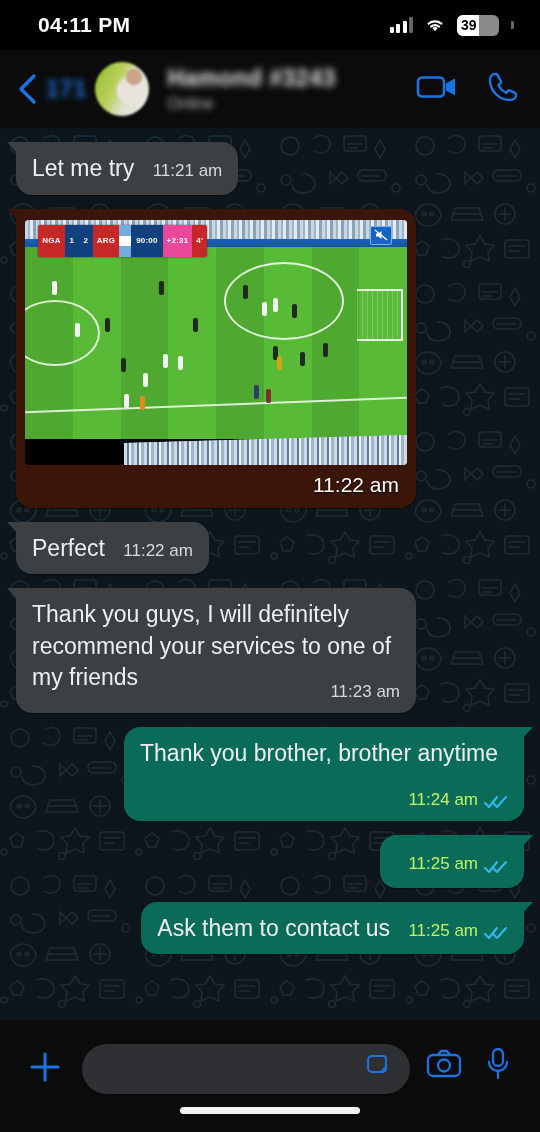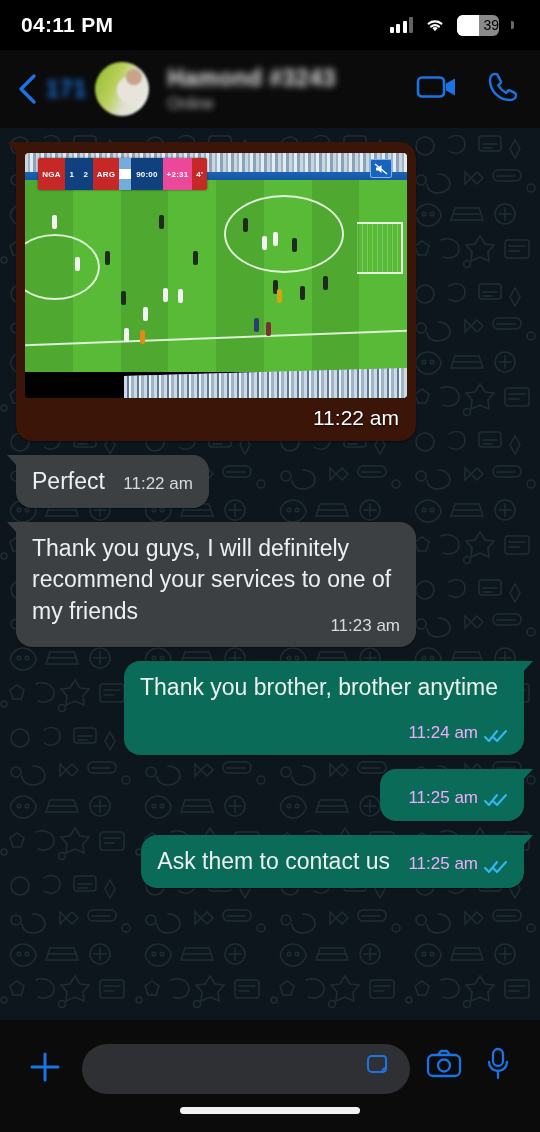--- a/index.html
+++ b/index.html
@@ -8,40 +8,40 @@
     background:#000;
     font-family:"Liberation Sans", sans-serif;
     -webkit-font-smoothing:antialiased;
   }
   .phone { position:relative; width:540px; height:1132px; background:#0d1418; overflow:hidden; }
 
   
   .statusbar {
     position:relative; height:50px; background:#000;
     display:flex; align-items:center; justify-content:space-between;
-    padding:0 26px 0 21px;
+    padding:0 26px 0 38px;
   }
   .status-time { color:#fff; font-size:21px; font-weight:bold; letter-spacing:.3px; }
   .status-right { display:flex; align-items:center; gap:11px; }
   .sig { display:flex; align-items:flex-end; gap:2.5px; height:16px; }
   .sig i { display:block; width:4px; background:#fff; border-radius:1px; }
   .sig i:nth-child(1){ height:6px; }
   .sig i:nth-child(2){ height:9px; }
   .sig i:nth-child(3){ height:12px; }
   .sig i:nth-child(4){ height:16px; background:#636363; }
   .wifi { position:relative; width:22px; height:16px; }
   .wifi svg { display:block; }
   .batt {
     position:relative; width:42px; height:21px; border-radius:6px;
     background:#8a8a8a; overflow:hidden; display:flex; align-items:center;
   }
   .batt-fill { position:absolute; left:0; top:0; bottom:0; width:22px; background:#fff; }
   .batt-num {
-    position:relative; z-index:2; width:100%; text-align:right; padding-left:4px;
-    color:#000; font-size:14px; font-weight:normal;
+    position:relative; z-index:2; width:100%; text-align:left; padding-left:4px;
+    color:#000; font-size:14px; font-weight:bold;
   }
   .batt-cap { width:3px; height:8px; background:#6a6a6a; border-radius:0 2px 2px 0; margin-left:1px; }
 
   
   .header {
     height:78px; background:#0b0b0b;
     display:flex; align-items:center; padding:0 20px 0 14px; gap:0;
   }
   .back-wrap { display:flex; align-items:center; gap:6px; cursor:pointer; }
   .chev { width:26px; height:34px; }
@@ -101,21 +101,21 @@
     border-width:0 0 13px 12px; border-style:solid;
     border-color:transparent transparent transparent #0a6b59;
   }
 
   .btext { display:inline; }
   .meta {
     display:inline-flex; align-items:center; gap:6px;
     margin-left:12px; vertical-align:baseline;
     font-size:17px; color:#d7dadc; white-space:nowrap;
   }
-  .bubble.out .meta { color:#f0abfc; }
+  .bubble.out .meta { color:#bef264; }
   .ticks { display:inline-block; width:24px; height:14px; }
 
   
   .bubble.block .meta { float:right; margin-left:18px; margin-top:18px; }
 
   
   .vbub {
     position:relative; width:400px;
     background:#3a1508; border-radius:16px; border-top-left-radius:6px;
     padding:11px 9px 9px 9px;
@@ -320,20 +320,28 @@
             <path d="M104 118h16M104 123h10"></path>
             <circle cx="126" cy="60" r="4"></circle>
             <circle cx="4" cy="132" r="3"></circle>
             <circle cx="62" cy="136" r="3.5"></circle>
           </g>
         </pattern>
       </defs>
       <rect width="540" height="892" fill="url(#dood)"></rect>
     </svg>
 
+    <div class="row in">
+      <div class="bubble in">
+        <span class="btext">Let me try</span>
+        <span class="meta">
+          <span>11:21 am</span>
+        </span>
+      </div>
+    </div>
 
     <div class="row in">
       <div class="vbub">
         <div class="vframe">
           <div class="crowd-top"></div>
           <div class="band-blue"></div>
           <div class="ads"></div>
           <div class="pitch">
             <div class="grass">
               <i></i>

